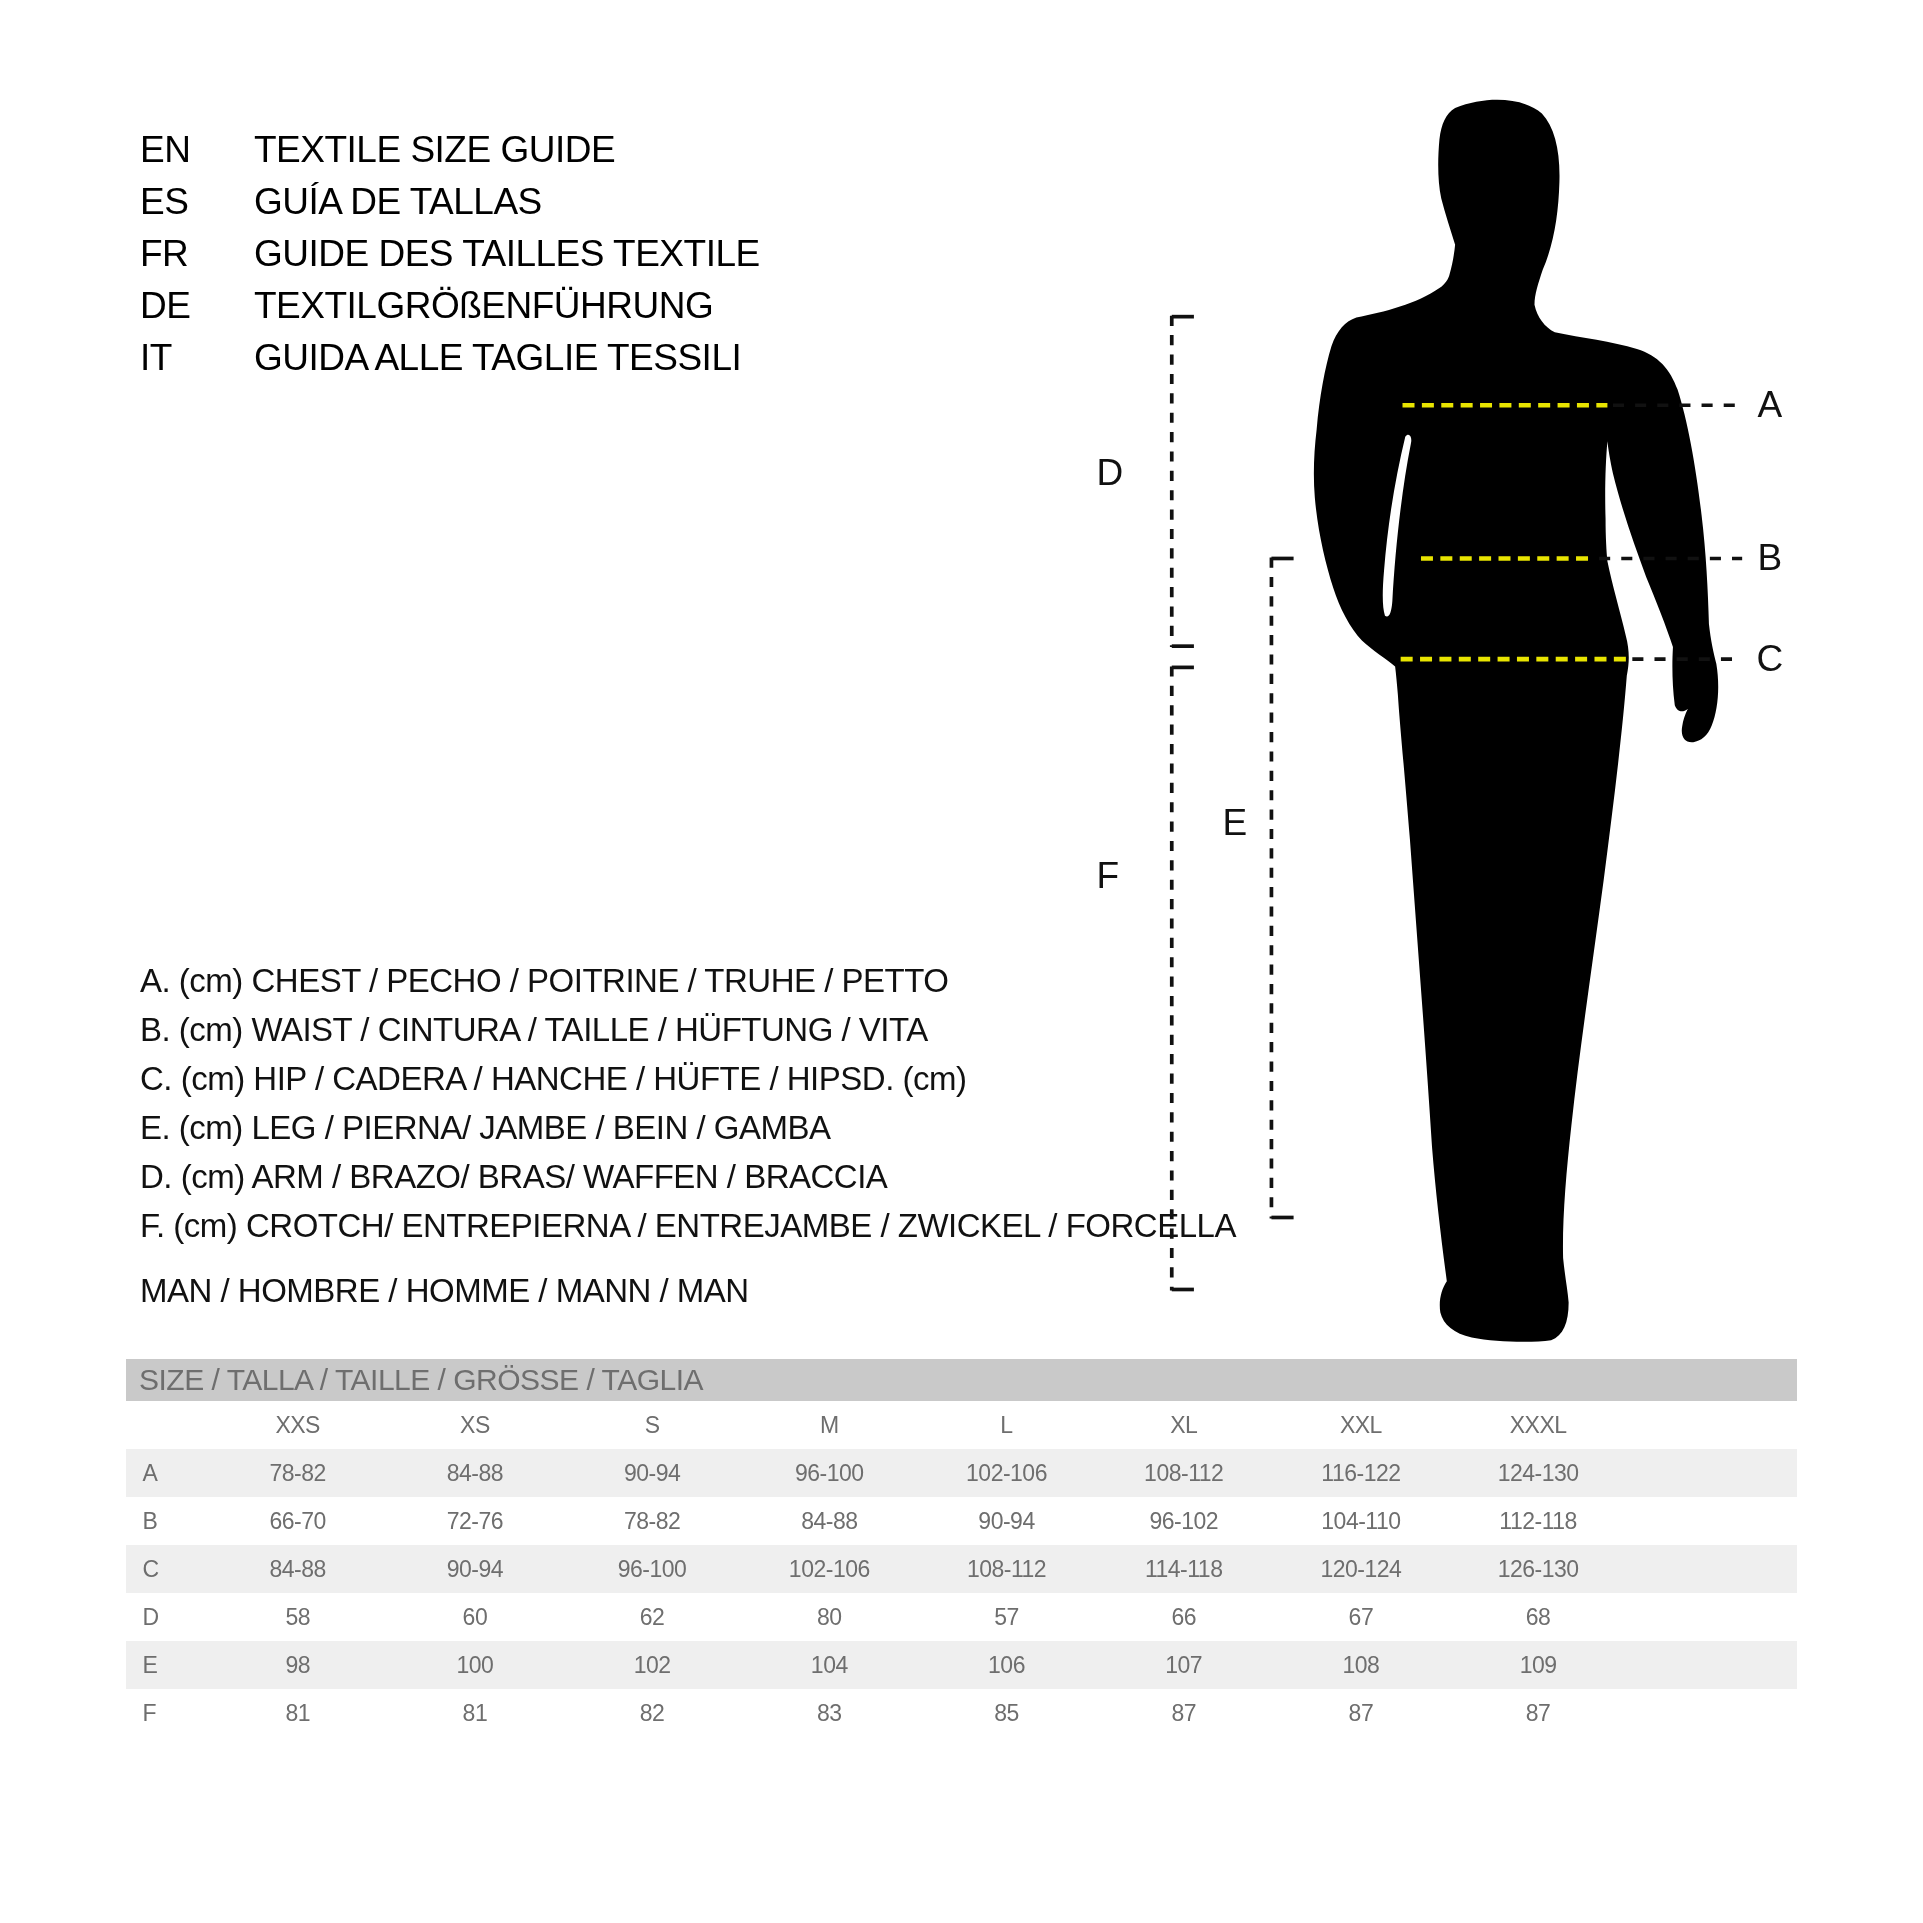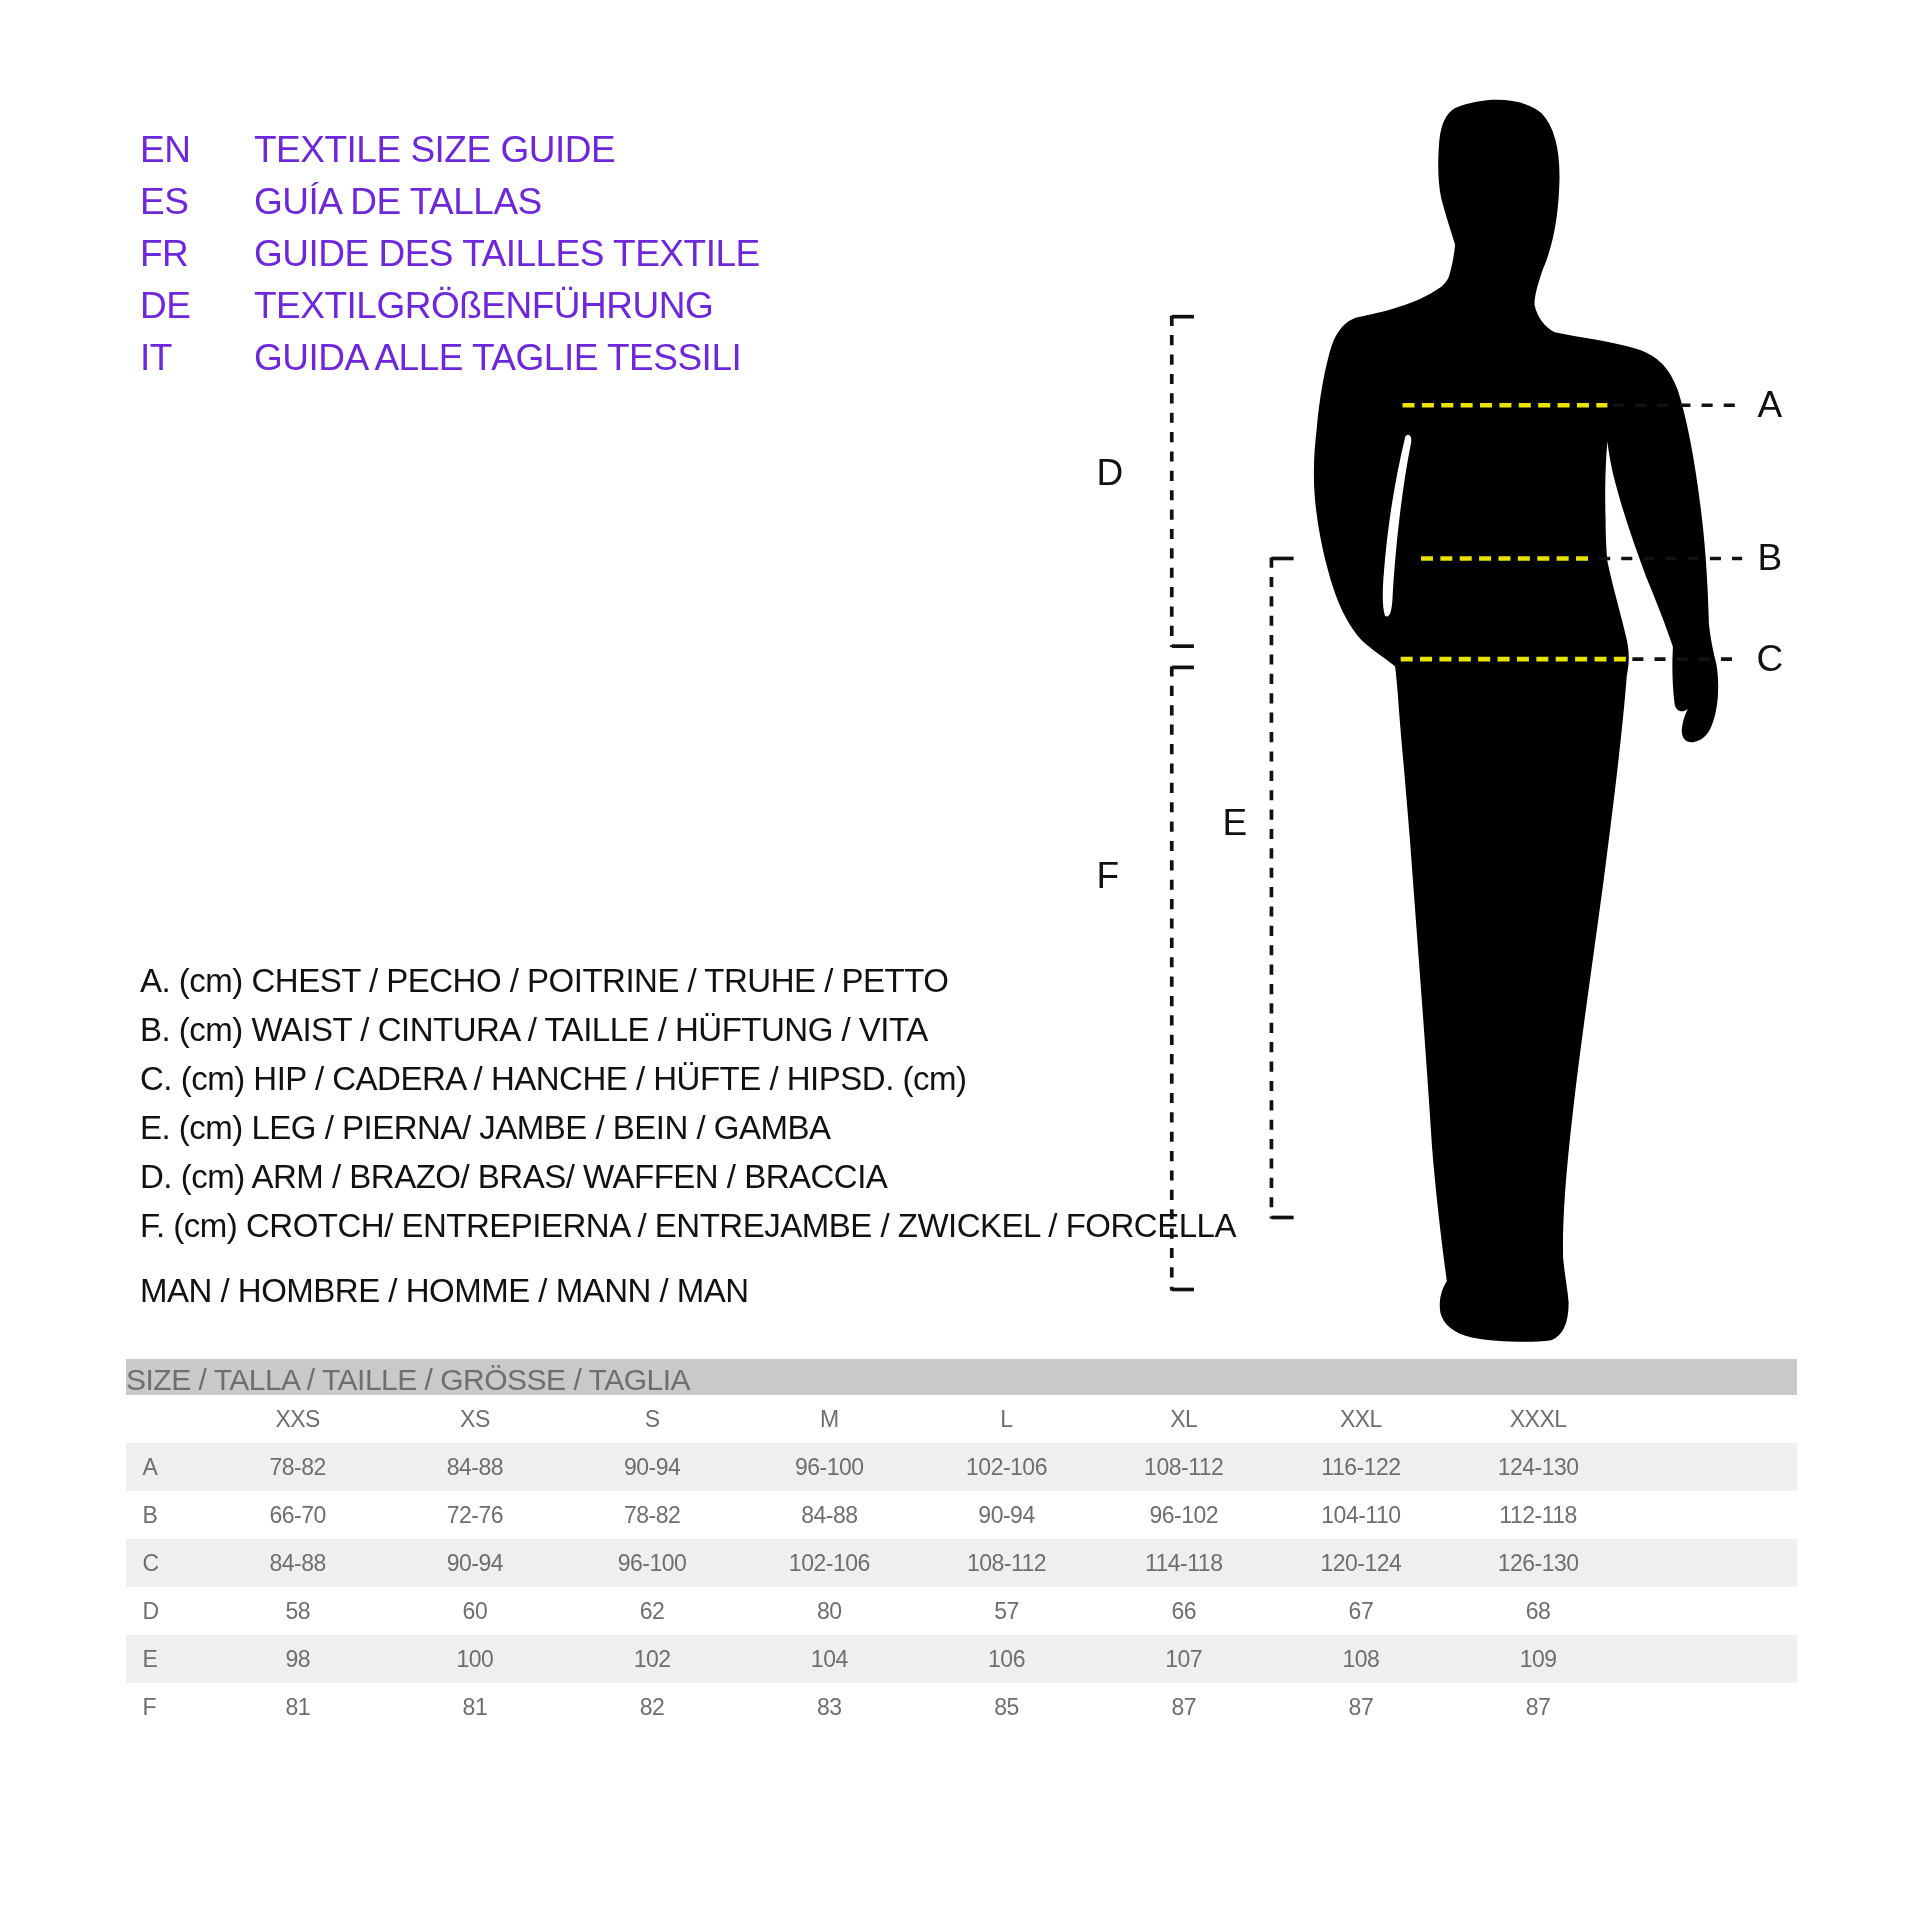--- a/index.html
+++ b/index.html
@@ -6,21 +6,21 @@
   #canvas{
     position:relative;
     width:1923px;height:1923px;
     background:#ffffff;
     font-family:"Liberation Sans","DejaVu Sans",sans-serif;
     overflow:hidden;
   }
   
   .lang-block{
     position:absolute;left:140px;top:124px;
-    color:#6d28d9;font-size:37px;line-height:52px;
+    color:#000000;font-size:37px;line-height:52px;
     letter-spacing:-0.5px;white-space:nowrap;
   }
   .lang-code{display:inline-block;width:114px;}
   
   #figure-svg{position:absolute;left:1061px;top:83px;}
   .measure-label{
     position:absolute;width:59px;height:48px;line-height:48px;
     text-align:center;color:#111;font-size:37px;letter-spacing:-0.5px;
   }
   
@@ -29,22 +29,22 @@
     color:#111;font-size:33px;line-height:49px;
     letter-spacing:-0.5px;white-space:nowrap;
   }
   .audience-line{
     position:absolute;left:140px;top:1272px;
     color:#111;font-size:33px;letter-spacing:-0.5px;white-space:nowrap;
   }
   
   .size-table-wrap{position:absolute;left:126px;top:1359px;width:1671px;}
   .size-table-header{
-    height:36px;line-height:42px;background:#c9c9c9;color:#6e6e6e;
-    font-size:30px;letter-spacing:-0.5px;
+    height:42px;line-height:42px;background:#c9c9c9;color:#6e6e6e;
+    font-size:30px;padding-left:13px;letter-spacing:-0.5px;
     box-sizing:border-box;
   }
   table.size-table{
     border-collapse:collapse;table-layout:fixed;width:1671px;
     color:#6e6e6e;font-size:23px;
   }
   table.size-table col.c-label{width:83px;}
   table.size-table col.c-data{width:177px;}
   table.size-table col.c-spacer{width:170px;}
   table.size-table th,table.size-table td{

